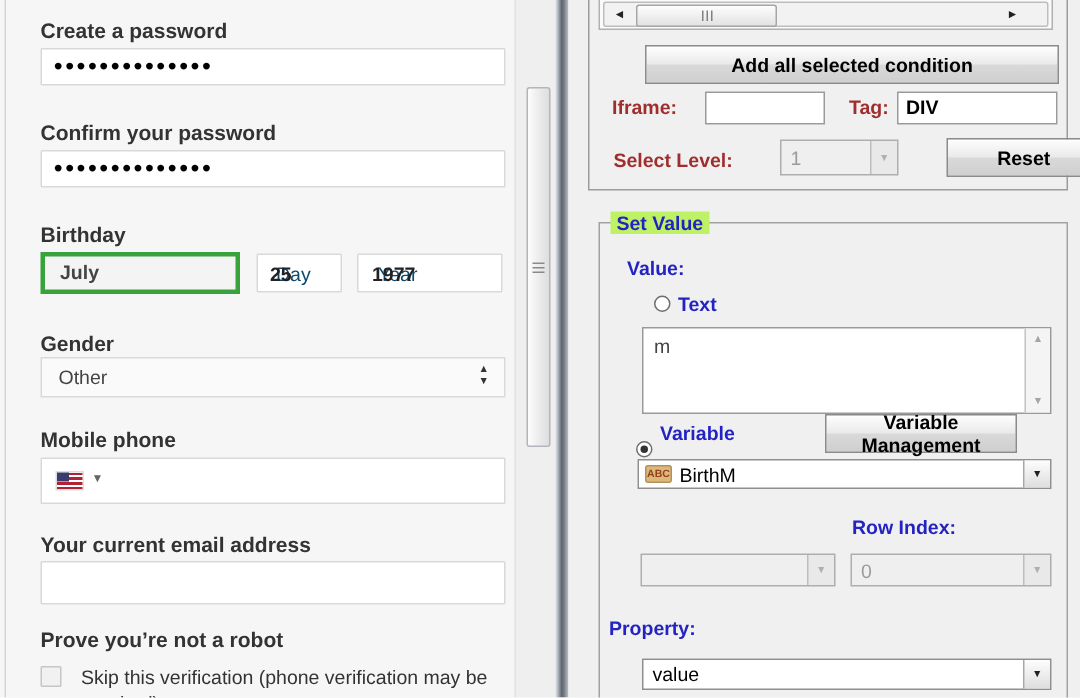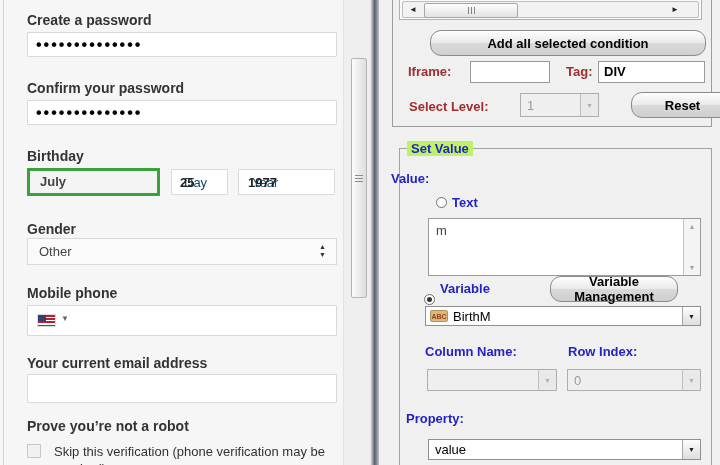--- a/index.html
+++ b/index.html
@@ -41,21 +41,21 @@
 
   
   .divider{left:370px;top:0;width:9px;height:465px;
     background:linear-gradient(90deg,#f2f2f2,#a7adb6 25%,#5d646e 50%,#7f868f 72%,#c0c4ca);}
 
   
   .panel-right{left:379px;top:0;width:341px;height:465px;background:#f0f0f0;}
   .box{border:1px solid #9c9c9c;box-sizing:border-box;background:transparent;}
   .red-label{font-size:13px;font-weight:bold;color:#a12e2e;white-space:nowrap;}
   .blue-label{font-size:13px;font-weight:bold;color:#2323c3;white-space:nowrap;}
-  .win-btn{border:1px solid #8b8b8b;border-radius:11px;box-sizing:border-box;
+  .win-btn{border:1px solid #8b8b8b;border-radius:0;box-sizing:border-box;
     background:linear-gradient(180deg,#fefefe,#eaeaea 48%,#d9d9d9 52%,#cfcfcf);
     font-size:13px;font-weight:bold;color:#000;text-align:center;
     display:flex;align-items:center;justify-content:center;box-shadow:0 1px 0 rgba(255,255,255,.6) inset;}
   .t-input{background:#fff;border:1px solid #9a9a9a;box-sizing:border-box;font-size:13px;color:#000;
     line-height:20px;padding-left:5px;}
   .combo{position:absolute;background:#fff;border:1px solid #8f8f8f;box-sizing:border-box;
     font-size:13px;color:#000;}
   .combo .txt{position:absolute;left:6px;top:0;bottom:0;display:flex;align-items:center;}
   .combo-arrow{position:absolute;right:0;top:0;bottom:0;width:17px;border-left:1px solid #a6a6a6;
     background:linear-gradient(180deg,#fdfdfd,#dedede);display:flex;align-items:center;justify-content:center;
@@ -167,21 +167,21 @@
   <div class="abs red-label" style="left:409px;top:99px;">Select Level:</div>
   <div class="abs combo disabled" style="left:520px;top:93px;width:79px;height:24px;">
     <span class="txt">1</span>
     <span class="combo-arrow">▼</span>
   </div>
   <div class="abs win-btn" style="left:603px;top:92px;width:103px;height:26px;margin-left:28px;">Reset</div>
 
   <div class="abs groupbox" style="left:399px;top:148px;width:313px;height:330px;"></div>
   <div class="abs blue-label legend" style="left:407px;top:141px;">Set Value</div>
 
-  <div class="abs blue-label" style="left:391px;top:171px;">Value:</div>
+  <div class="abs blue-label" style="left:418px;top:171px;">Value:</div>
 
   <div class="abs radio" style="left:436px;top:197px;"></div>
   <div class="abs blue-label" style="left:452px;top:195px;">Text</div>
 
   <div class="abs textarea" style="left:428px;top:218px;width:273px;height:58px;">
     <span class="ta-text">m</span>
     <span class="ta-scroll">
       <span class="up">▲</span>
       <span class="dn">▼</span>
     </span>
@@ -190,21 +190,20 @@
   <div class="abs radio selected" style="left:424px;top:283px;"></div>
   <div class="abs blue-label" style="left:440px;top:281px;">Variable</div>
   <div class="abs win-btn" style="left:550px;top:276px;width:128px;height:26px;">Variable Management</div>
 
   <div class="abs combo" style="left:425px;top:306px;width:276px;height:20px;">
     <span class="abc-badge">ABC</span>
     <span class="txt" style="left:27px;">BirthM</span>
     <span class="combo-arrow">▼</span>
   </div>
 
-  <div class="abs blue-label" style="left:425px;top:344px;">Column Name:</div>
   <div class="abs blue-label" style="left:568px;top:344px;">Row Index:</div>
 
   <div class="abs combo disabled" style="left:427px;top:369px;width:130px;height:22px;">
     <span class="txt"></span>
     <span class="combo-arrow">▼</span>
   </div>
   <div class="abs combo disabled" style="left:567px;top:369px;width:134px;height:22px;">
     <span class="txt">0</span>
     <span class="combo-arrow">▼</span>
   </div>

